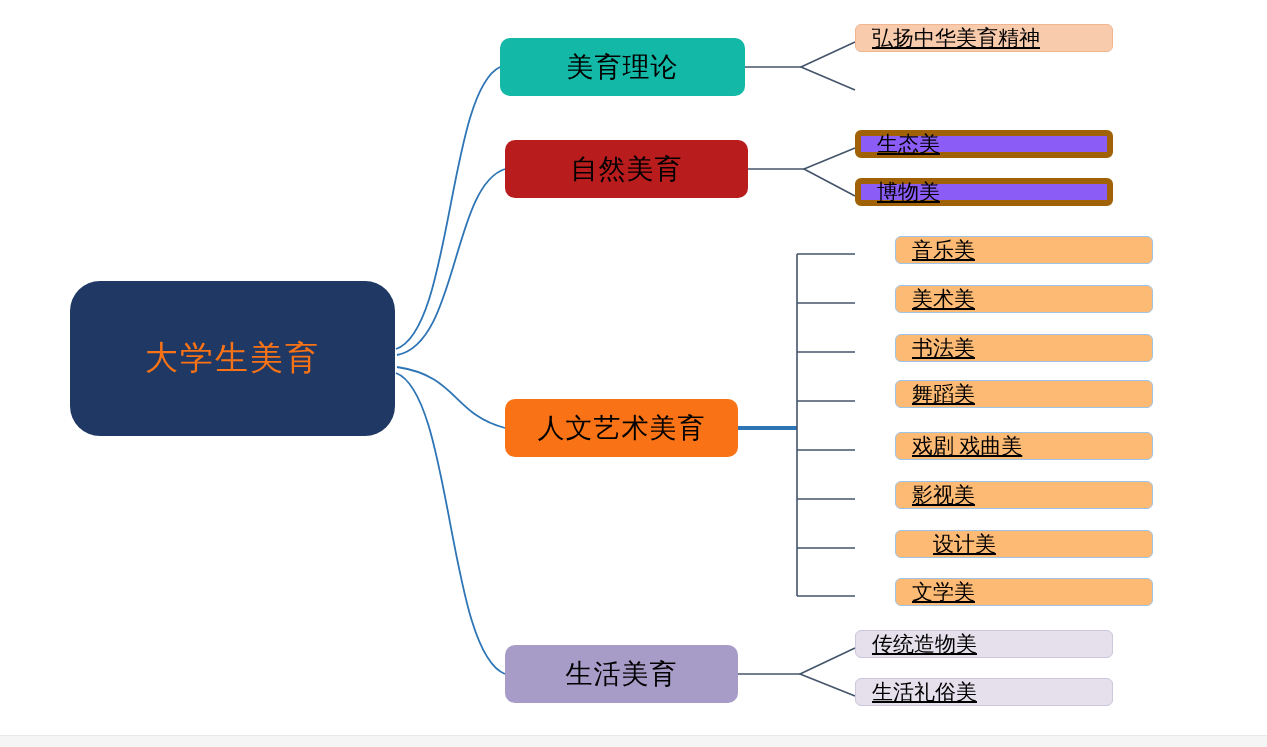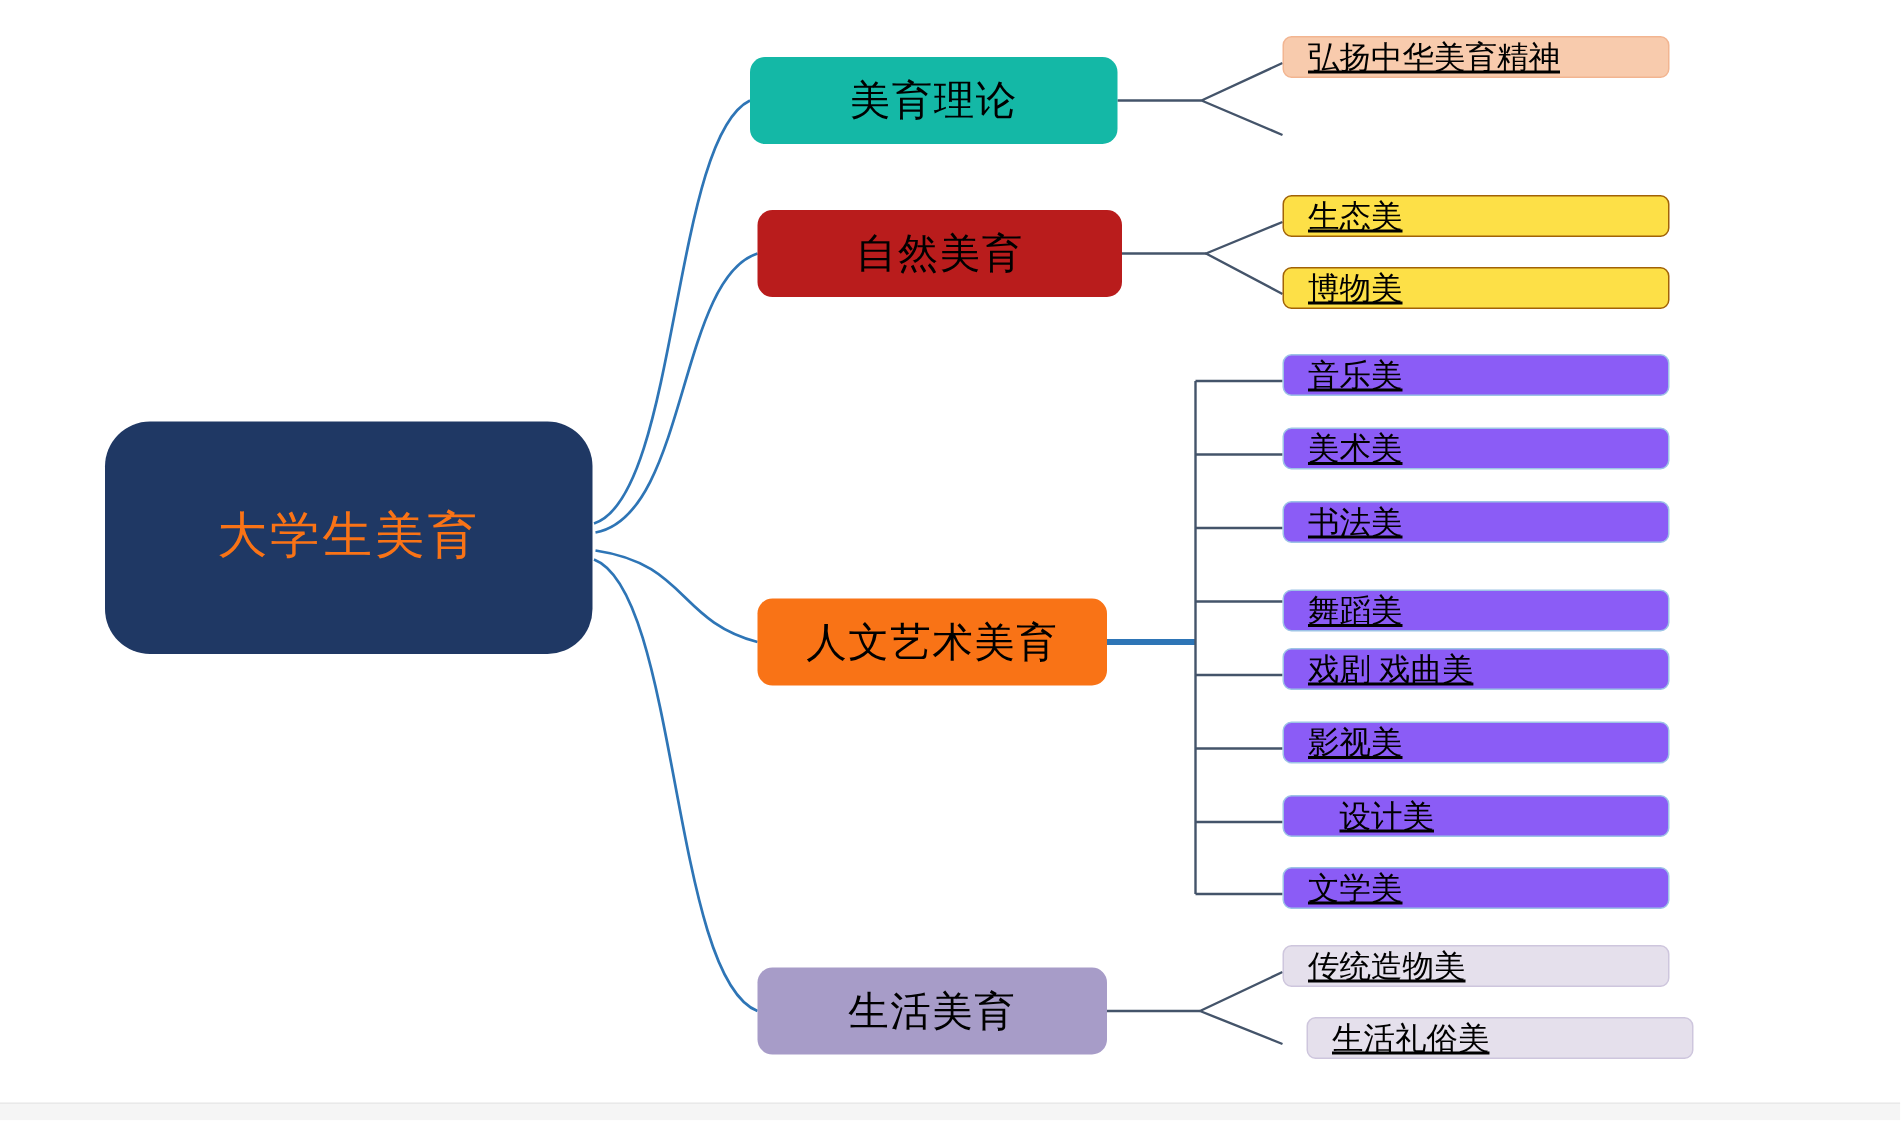--- a/index.html
+++ b/index.html
@@ -33,22 +33,22 @@
   .branch.b3{left:505px;top:645px;width:233px;background:#A79CC8;}
   .leaf{
     left:855px;width:258px;height:28px;
     border-radius:6px;
     justify-content:flex-start;
     padding-left:16px;
     font-size:21px;
     text-decoration:underline;
   }
   .leaf.l0{background:#F8CBAD;border:1px solid #F2B591;}
-  .leaf.l1{background:#fde047;border:1px solid #a16207;}
-  .leaf.l2{background:#8b5cf6;border:1px solid #9DC3E6;}
+  .leaf.l1{background:#8b5cf6;border:6px solid #a16207;}
+  .leaf.l2{background:#fdba74;border:1px solid #9DC3E6;margin-left:40px;}
   .leaf.l3{background:#E5E0EC;border:1px solid #CEC6DD;}
   .bottom-edge{
     position:absolute;left:0;bottom:0;width:1267px;height:11px;
     background:#f5f5f5;border-top:1px solid #e9e9e9;
   }
 </style>
 </head>
 <body>
 
 <div id="canvas">
@@ -103,23 +103,23 @@
   <div class="node branch b3">生活美育</div>
 
   <div class="node leaf l0" style="top:24px;">弘扬中华美育精神</div>
 
   <div class="node leaf l1" style="top:130px;">生态美</div>
   <div class="node leaf l1" style="top:178px;">博物美</div>
 
   <div class="node leaf l2" style="top:236px;">音乐美</div>
   <div class="node leaf l2" style="top:285px;">美术美</div>
   <div class="node leaf l2" style="top:334px;">书法美</div>
-  <div class="node leaf l2" style="top:393px;">舞蹈美</div>
+  <div class="node leaf l2" style="top:380px;">舞蹈美</div>
   <div class="node leaf l2" style="top:432px;">戏剧 戏曲美</div>
   <div class="node leaf l2" style="top:481px;">影视美</div>
   <div class="node leaf l2" style="top:530px;padding-left:37px;">设计美</div>
   <div class="node leaf l2" style="top:578px;">文学美</div>
 
   <div class="node leaf l3" style="top:630px;">传统造物美</div>
-  <div class="node leaf l3" style="top:678px;margin-left:16px;">生活礼俗美</div>
+  <div class="node leaf l3" style="top:678px;">生活礼俗美</div>
 
   <div class="bottom-edge"></div>
 </div>
 
 </body></html>

